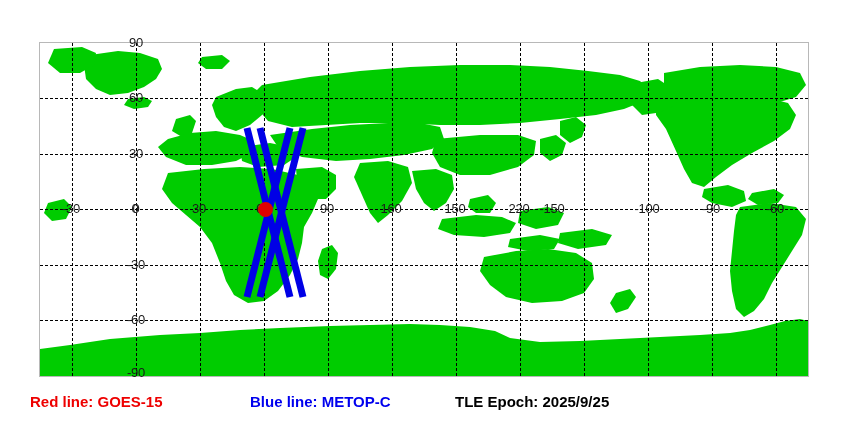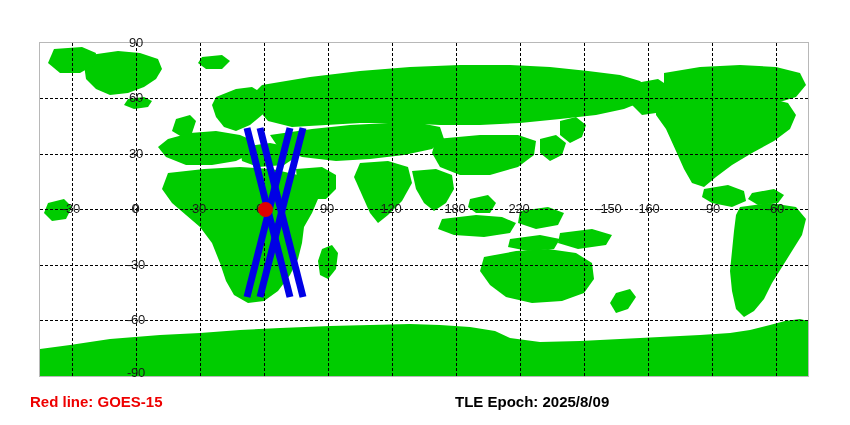--- a/index.html
+++ b/index.html
@@ -135,25 +135,25 @@
     <div class="grid-h" style="top:166px;"></div>
     <div class="grid-h" style="top:222px;"></div>
     <div class="grid-h" style="top:277px;"></div>
   </div>
 
   <div class="tick tick-lon" style="left:71px;top:201px;">-30</div>
   <div class="tick tick-lon" style="left:135px;top:201px;">0</div>
   <div class="tick tick-lon" style="left:199px;top:201px;">30</div>
   <div class="tick tick-lon" style="left:263px;top:201px;">60</div>
   <div class="tick tick-lon" style="left:327px;top:201px;">90</div>
-  <div class="tick tick-lon" style="left:391px;top:201px;">120</div>
-  <div class="tick tick-lon" style="left:455px;top:201px;">180</div>
+  <div class="tick tick-lon" style="left:391px;top:201px;">160</div>
+  <div class="tick tick-lon" style="left:455px;top:201px;">150</div>
   <div class="tick tick-lon" style="left:519px;top:201px;">220</div>
-  <div class="tick tick-lon" style="left:609px;top:201px;">-150</div>
-  <div class="tick tick-lon" style="left:647px;top:201px;">-160</div>
+  <div class="tick tick-lon" style="left:552px;top:201px;">-150</div>
+  <div class="tick tick-lon" style="left:647px;top:201px;">-100</div>
   <div class="tick tick-lon" style="left:711px;top:201px;">-90</div>
   <div class="tick tick-lon" style="left:775px;top:201px;">-60</div>
 
   <div class="tick tick-lat" style="left:136px;top:42px;">90</div>
   <div class="tick tick-lat" style="left:136px;top:97px;">60</div>
   <div class="tick tick-lat" style="left:136px;top:153px;">30</div>
   <div class="tick tick-lat" style="left:136px;top:208px;">0</div>
   <div class="tick tick-lat" style="left:136px;top:264px;">-30</div>
   <div class="tick tick-lat" style="left:136px;top:319px;">-60</div>
   <div class="tick tick-lat" style="left:136px;top:372px;">-90</div>
@@ -162,16 +162,17 @@
     <path class="track-blue" d="M247 128 L290 297"></path>
     <path class="track-blue" d="M260 128 L303 297"></path>
     <path class="track-blue" d="M290 128 L247 297"></path>
     <path class="track-blue" d="M303 128 L260 297"></path>
   </svg>
 
   <div id="goes-marker"></div>
 
   <div id="legend">
     <div class="legend-item" id="legend-red">Red line: GOES-15</div>
-    <div class="legend-item" id="legend-epoch">TLE Epoch: 2025/8/09</div>
+    <div class="legend-item" id="legend-blue">Blue line: METOP-C</div>
+    <div class="legend-item" id="legend-epoch">TLE Epoch: 2025/9/25</div>
   </div>
 
 </div>
 
 </body></html>

